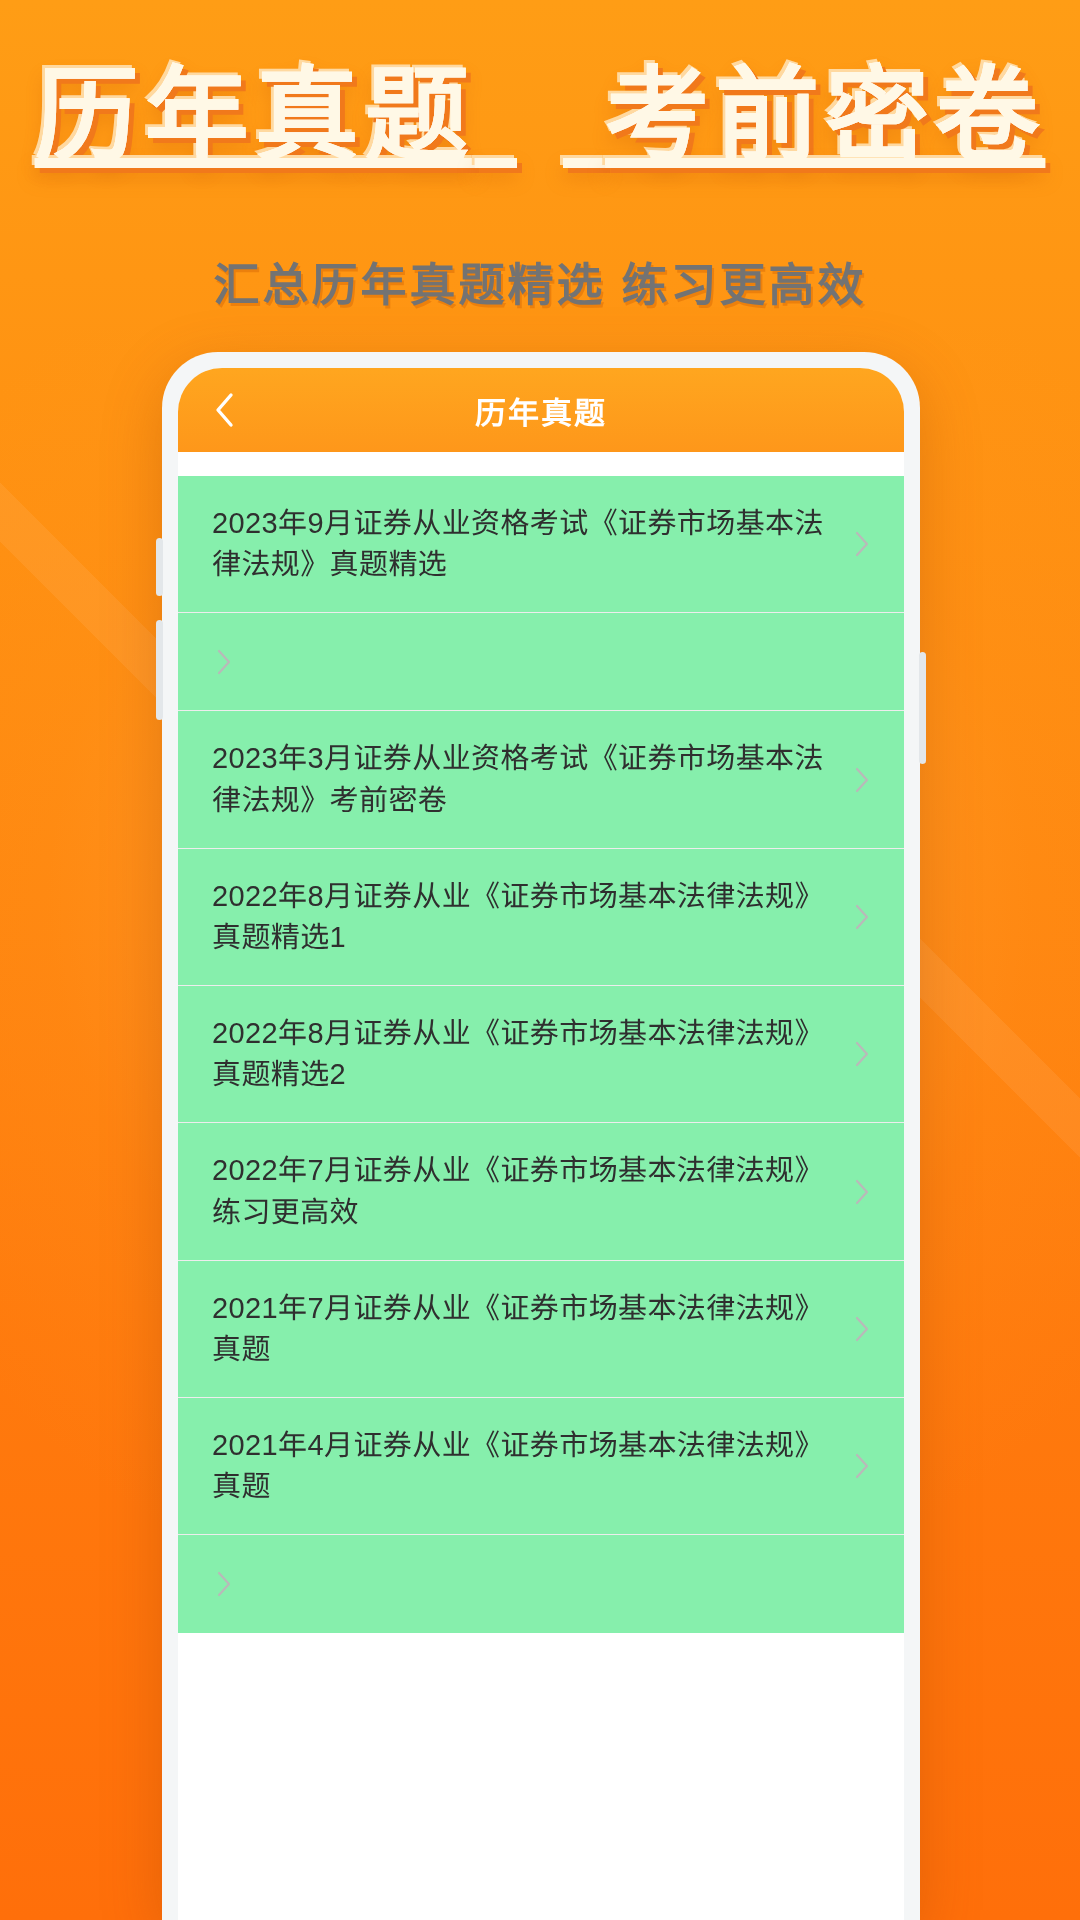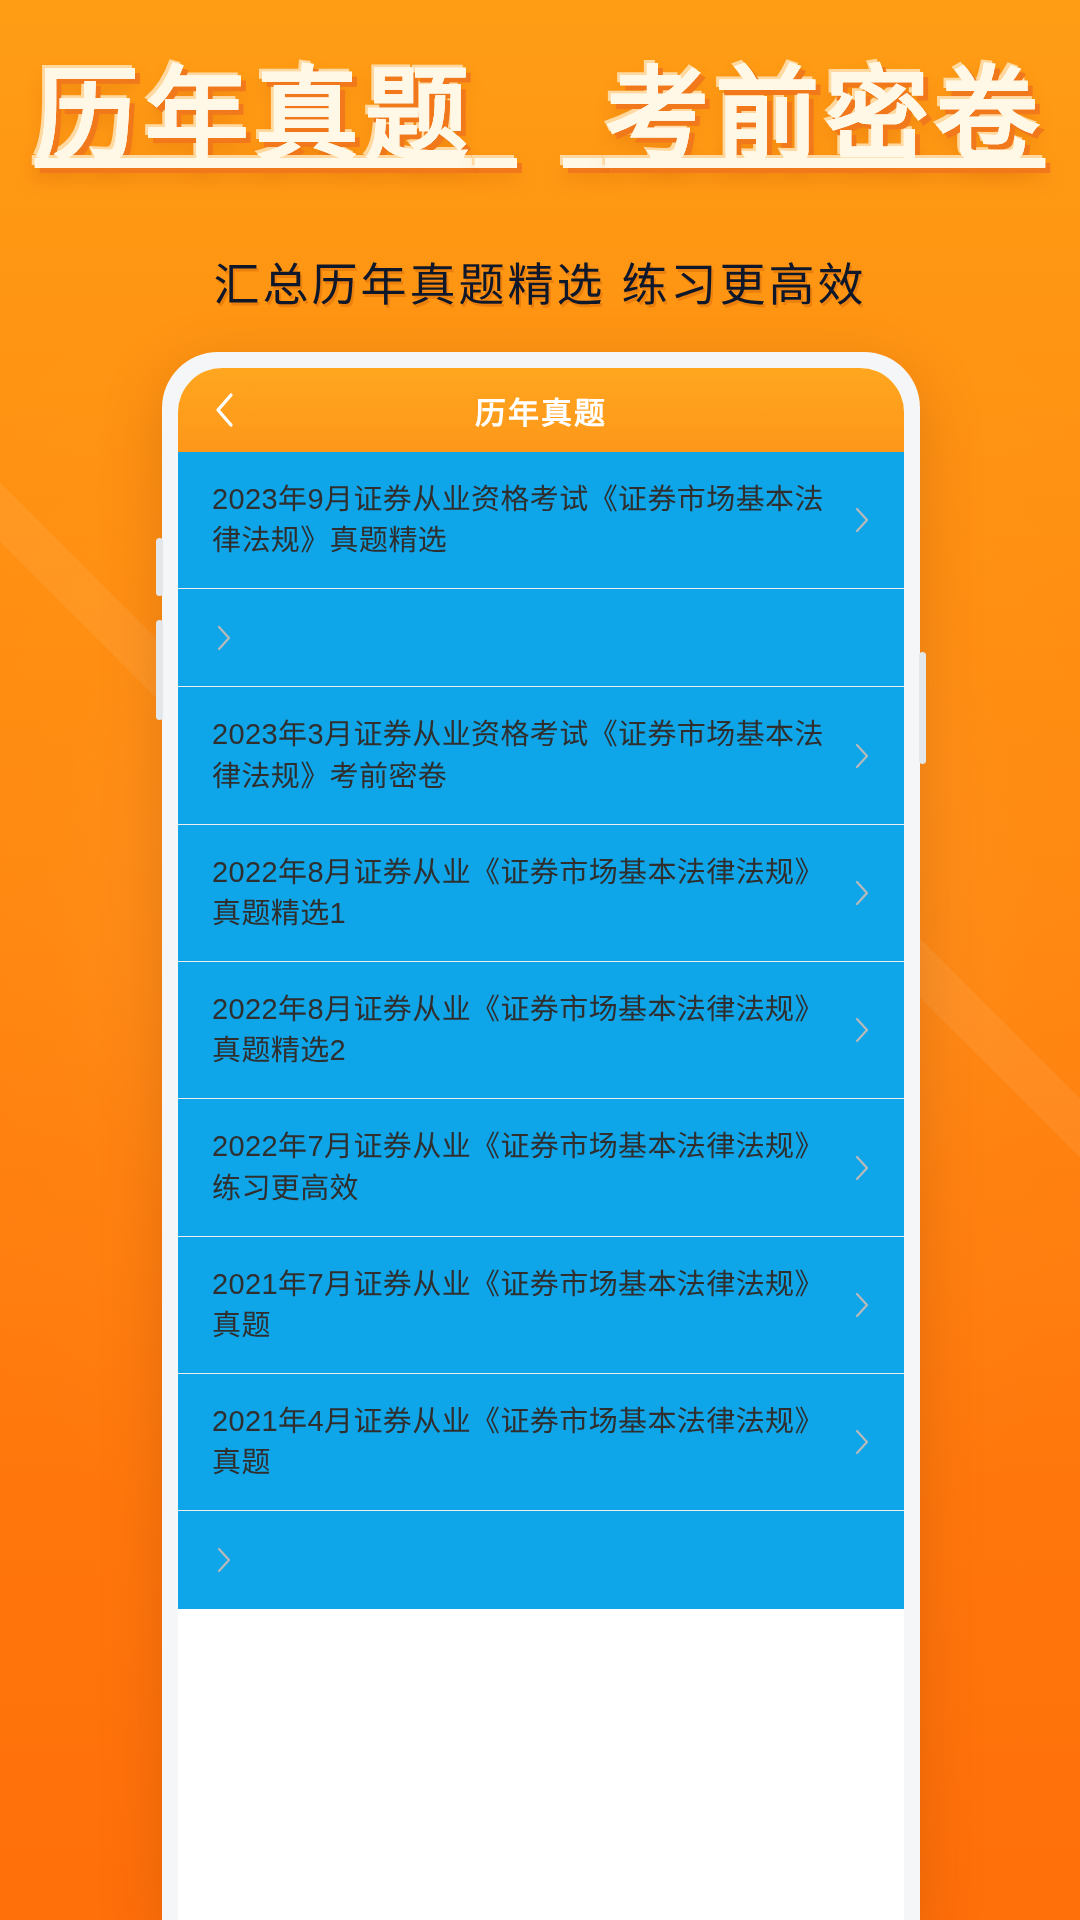--- a/index.html
+++ b/index.html
@@ -67,22 +67,22 @@
   .headline .gap { display: inline-block; width: 46px; }
 
   .subline {
     position: absolute;
     top: 248px;
     left: 0;
     width: 100%;
     text-align: center;
     font-size: 46px;
     letter-spacing: 3px;
-    font-weight: normal;
-    color: #0f172a;
+    font-weight: bold;
+    color: #737373;
     text-shadow: 2px 3px 0 rgba(200,90,0,0.35);
     white-space: nowrap;
   }
 
   
   .phone {
     position: absolute;
     left: 162px;
     top: 352px;
     width: 758px;
@@ -142,21 +142,21 @@
     left: 0; right: 0;
     text-align: center;
     font-size: 31px;
     font-weight: bold;
     color: #ffffff;
     letter-spacing: 2px;
     pointer-events: none;
   }
 
   
-  .list { background: #0ea5e9; }
+  .list { background: #86efac; margin-top: 24px; }
   .row {
     display: flex;
     align-items: center;
     padding: 27px 30px 27px 34px;
     border-bottom: 1px solid #ededed;
     min-height: 98px;
   }
   .row:last-child { border-bottom: none; }
   .row .label {
     flex: 1;

